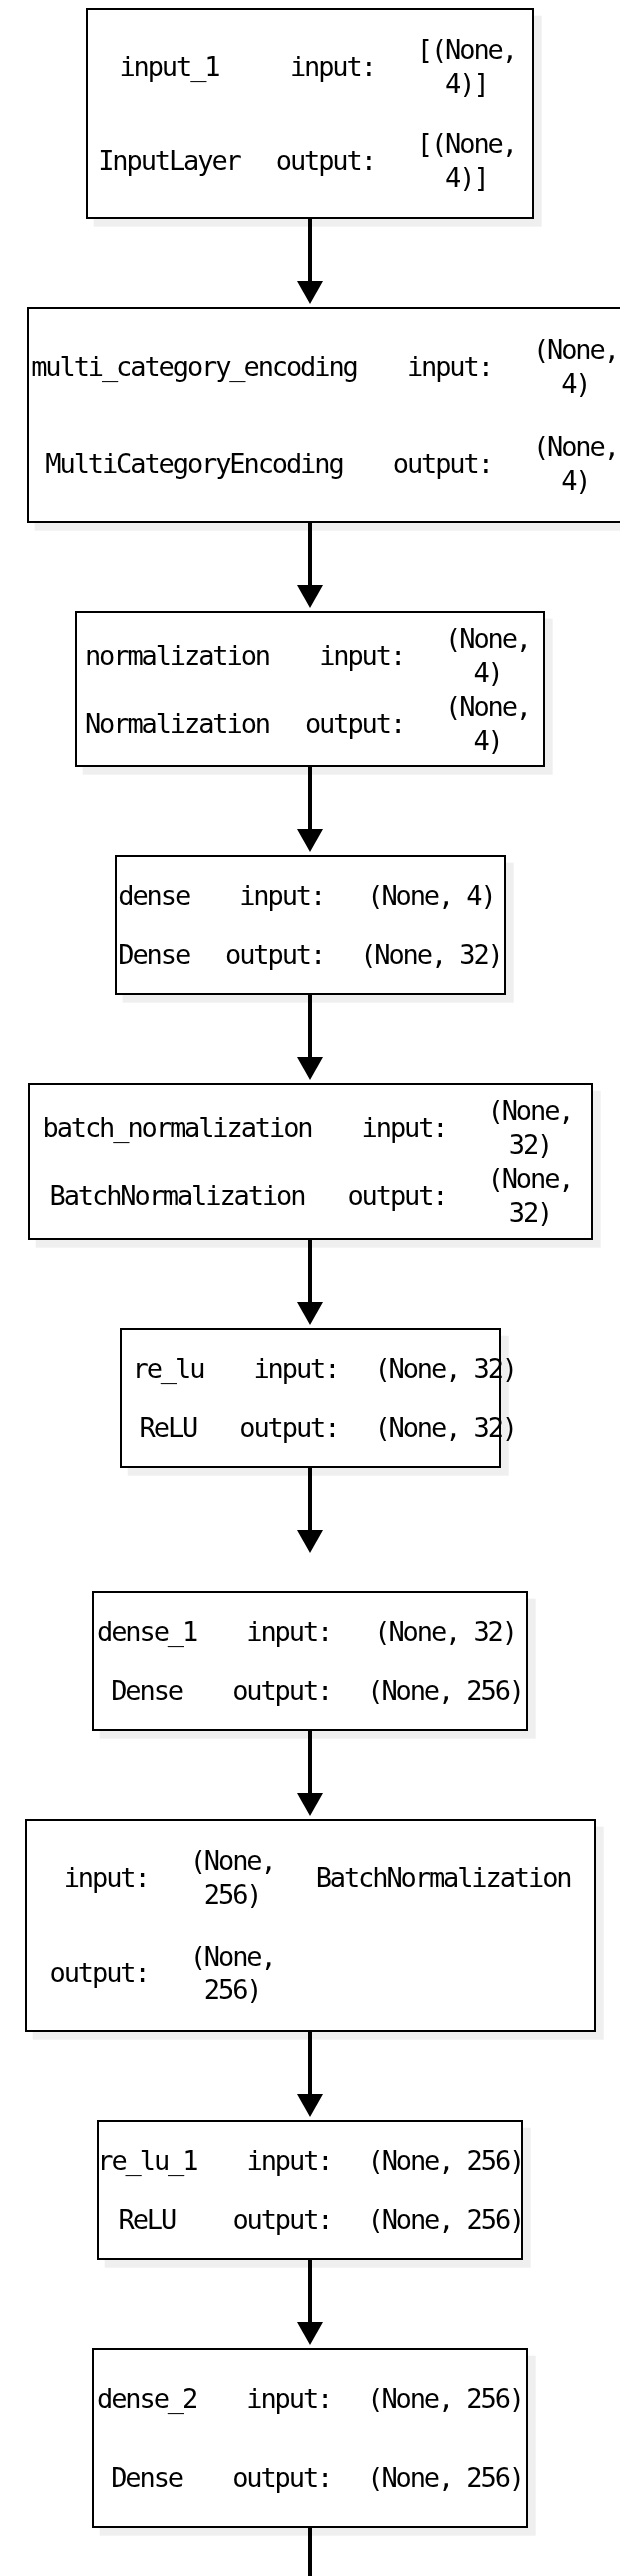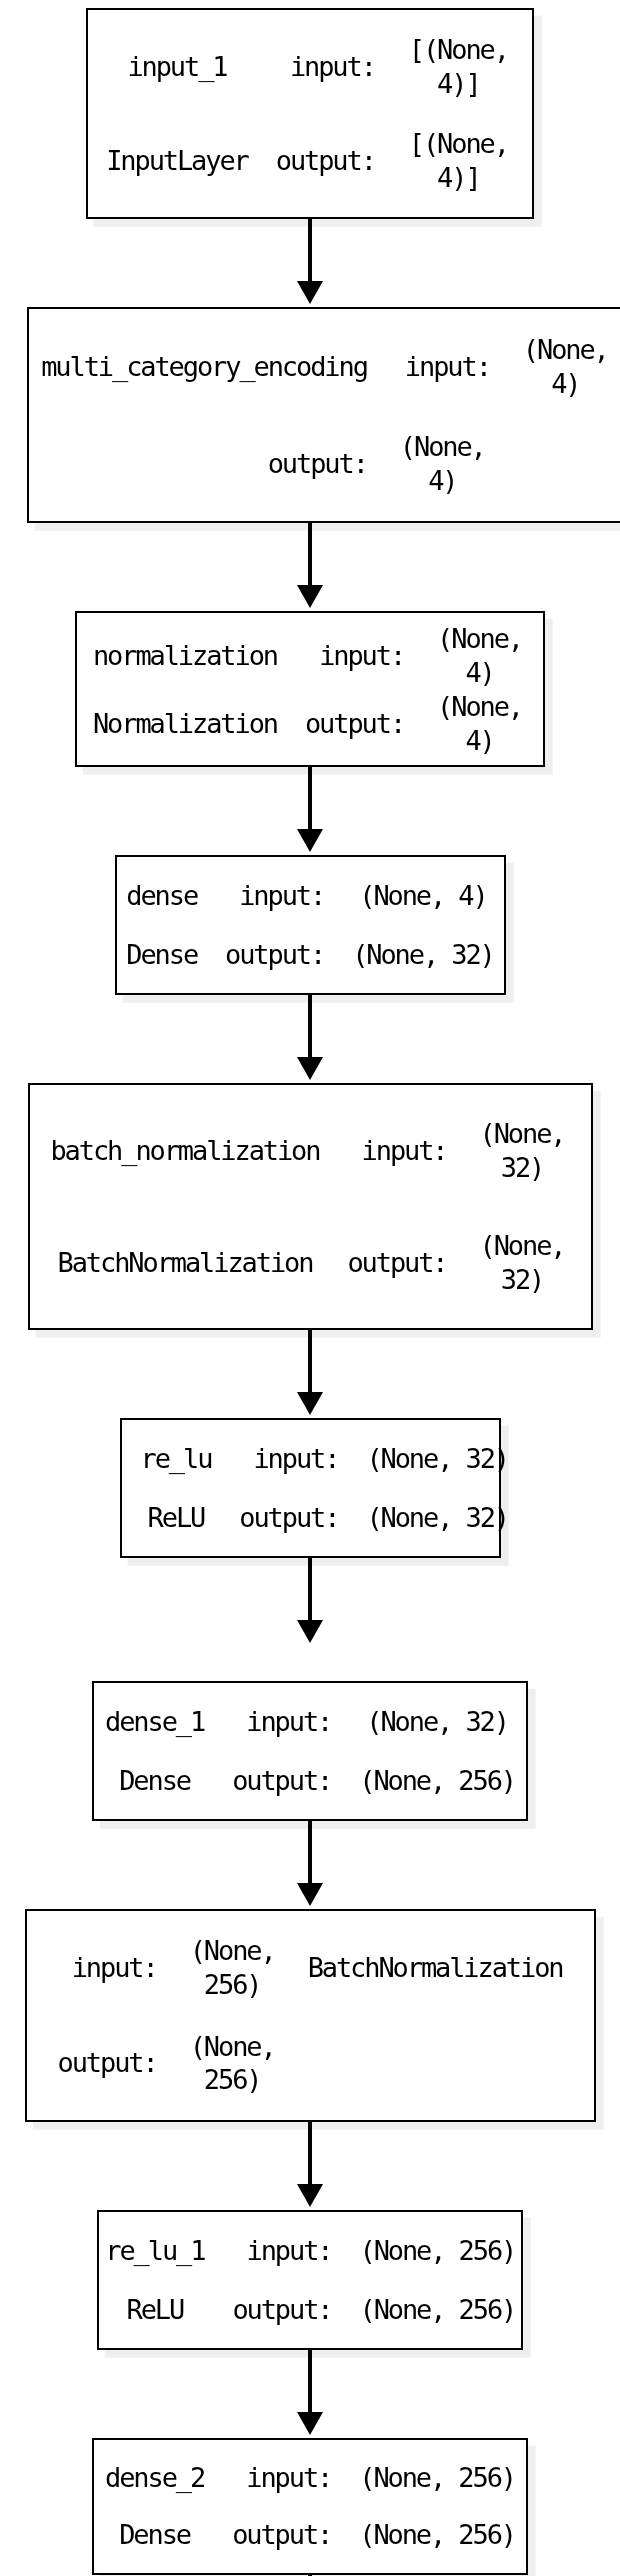--- a/index.html
+++ b/index.html
@@ -18,44 +18,44 @@
   }
   .node{
     background:var(--boxfill);
     border:2.1px solid var(--border);
     box-shadow:7.7px 7.7px 0 0 var(--shadow);
     display:grid;
     grid-template-columns:max-content max-content auto;
     grid-template-rows:1fr 1fr;
     align-items:center;
     justify-content:center;
-    column-gap:28px;
+    column-gap:36px;
     padding:9.3px 15.5px;
     color:var(--text);
     font-size:27px;
     letter-spacing:-2.1px;
     line-height:1.25;
     flex:0 0 auto;
   }
   .cell{display:block;}
   .lname{justify-self:center;text-align:center;}
   .llabel{justify-self:end;text-align:right;}
   .lshape{justify-self:center;text-align:center;}
 
   
   .diagram div.node:nth-of-type(1){width:448px;height:211px;}
   .diagram div.node:nth-of-type(2){width:600px;height:216px;margin-left:34px;}
   .diagram div.node:nth-of-type(3){width:470px;height:156px;}
   .diagram div.node:nth-of-type(4){width:391px;height:140px;}
-  .diagram div.node:nth-of-type(5){width:565px;height:247px;}
+  .diagram div.node:nth-of-type(5){width:565px;height:157px;}
   .diagram div.node:nth-of-type(6){width:381px;height:140px;padding-left:44px;}
   .diagram div.node:nth-of-type(7){width:436px;height:140px;margin-top:35px;}
   .diagram div.node:nth-of-type(8){width:571px;height:213px;}
   .diagram div.node:nth-of-type(9){width:426px;height:140px;padding-left:16px;}
-  .diagram div.node:nth-of-type(10){width:436px;height:137px;}
+  .diagram div.node:nth-of-type(10){width:436px;height:180px;}
   .diagram div.node:nth-of-type(11){width:562px;height:216px;}
 
   
   .diagram div.node:nth-of-type(1) .lshape{width:111px;}
   .diagram div.node:nth-of-type(2) .lshape,
   .diagram div.node:nth-of-type(3) .lshape,
   .diagram div.node:nth-of-type(5) .lshape,
   .diagram div.node:nth-of-type(8) .lshape,
   .diagram div.node:nth-of-type(11) .lshape{width:95px;}
   .diagram div.node:nth-of-type(4) .lshape,
@@ -93,20 +93,21 @@
 
   <span class="arrow">
     <span class="arrow-line"></span>
     <span class="arrow-head"></span>
   </span>
 
   <div class="node">
     <span class="cell lname">multi_category_encoding</span>
     <span class="cell llabel">input:</span>
     <span class="cell lshape">(None, 4)</span>
+    <span class="cell lname">MultiCategoryEncoding</span>
     <span class="cell llabel">output:</span>
     <span class="cell lshape">(None, 4)</span>
   </div>
 
   <span class="arrow">
     <span class="arrow-line"></span>
     <span class="arrow-head"></span>
   </span>
 
   <div class="node">

